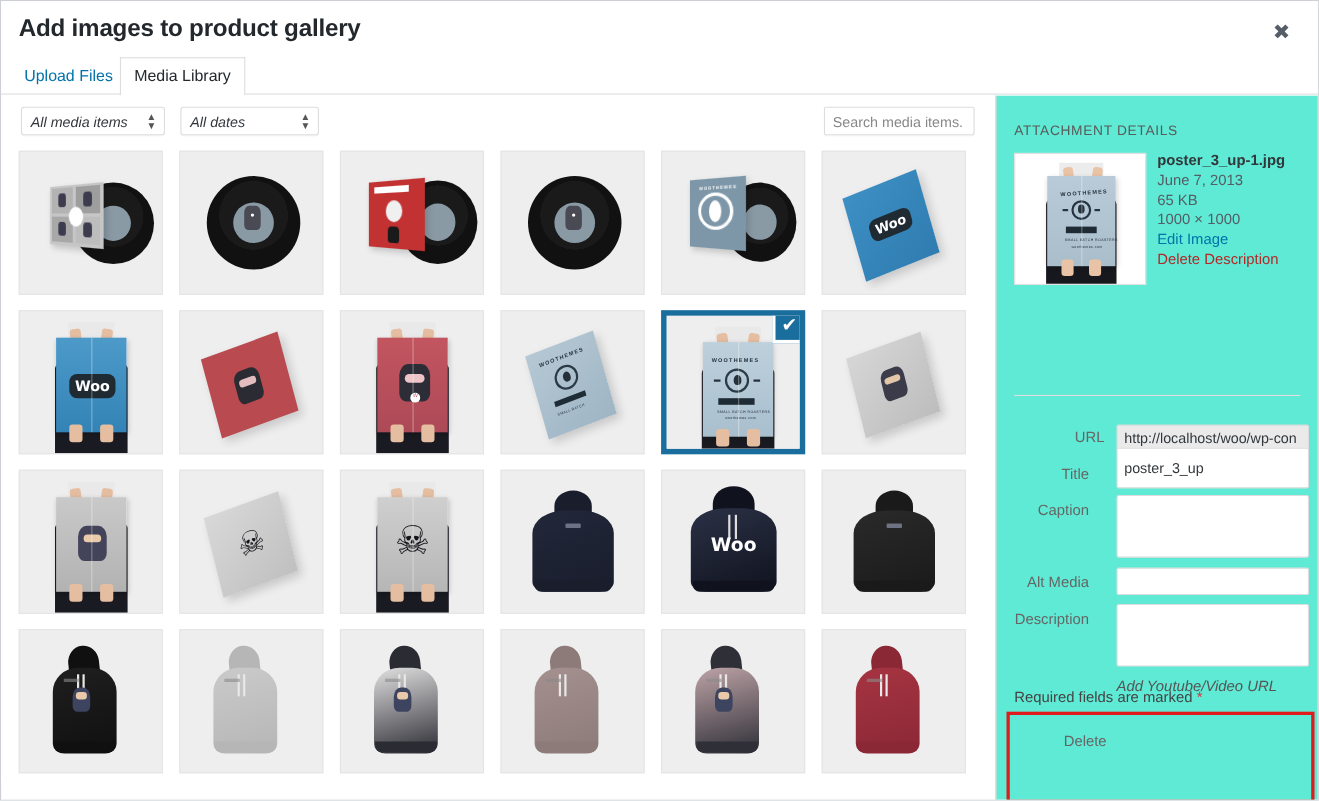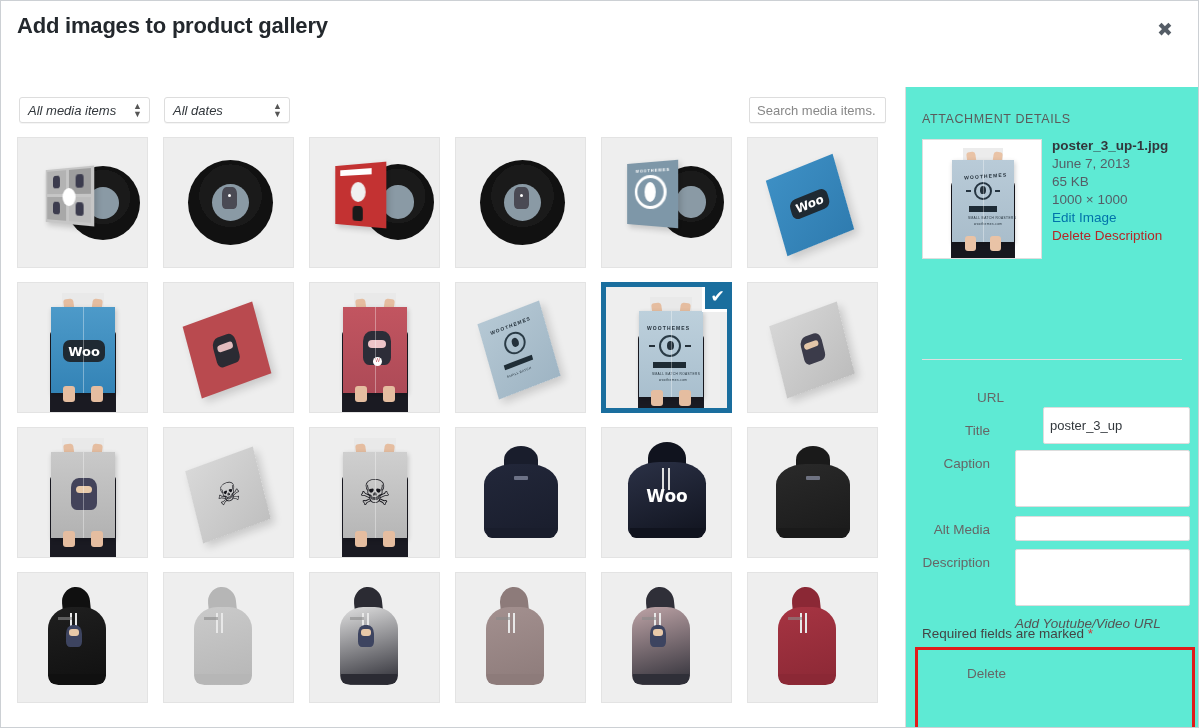--- a/index.html
+++ b/index.html
@@ -312,20 +312,24 @@
 </head>
 <body>
 
 <div id="modal">
 
   <div id="title-bar">
     <div id="modal-title">Add images to product gallery</div>
     <button id="close-button">✖</button>
   </div>
 
+  <div id="tabs">
+    <div class="tab inactive">Upload Files</div>
+    <div class="tab active">Media Library</div>
+  </div>
 
   <div id="toolbar">
     <div class="wp-select" id="filter-type">
       <span>All media items</span>
       <span class="arrows">
         <span>▲</span>
         <span>▼</span>
       </span>
     </div>
     <div class="wp-select" id="filter-dates">
@@ -652,23 +656,24 @@
       <div>June 7, 2013</div>
       <div>65 KB</div>
       <div>1000 × 1000</div>
       <a id="edit-image-link">Edit Image</a>
       <a id="delete-permanently-link">Delete Description</a>
     </div>
 
     <div id="details-divider"></div>
 
     <div class="field-label" style="left:14px; top:303px;">URL</div>
+    <input class="field-control readonly" style="top: 299px; height: 25px;" readonly="" value="http://localhost/woo/wp-con">
 
     <div class="field-label" style="left:0; top:336px;">Title</div>
-    <input class="field-control" style="top: 320px; height: 37px; margin-left: 28px;" value="poster_3_up">
+    <input class="field-control" style="top: 320px; height: 37px;" value="poster_3_up">
 
     <div class="field-label" style="left:0; top:369px;">Caption</div>
     <textarea class="field-control" style="top: 363px; height: 57px;"></textarea>
 
     <div class="field-label" style="left:0; top:435px;">Alt Media</div>
     <input class="field-control" style="top: 429px; height: 25px;">
 
     <div class="field-label" style="left:0; top:468px;">Description</div>
     <textarea class="field-control" style="top: 462px; height: 57px;"></textarea>
 

